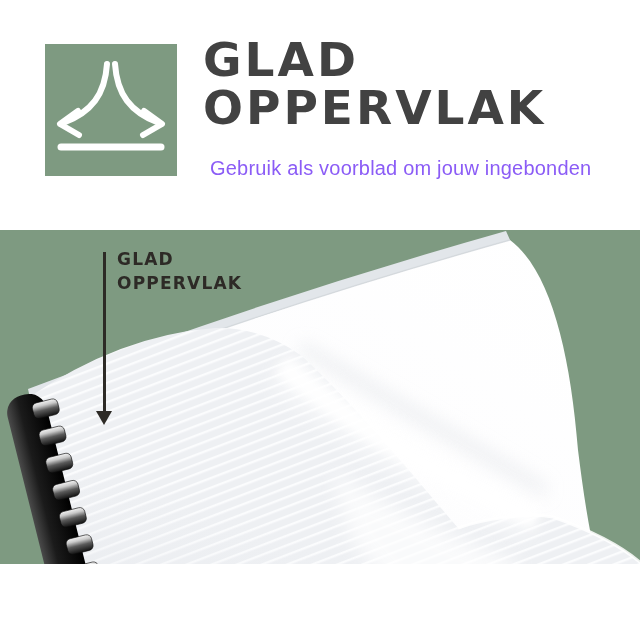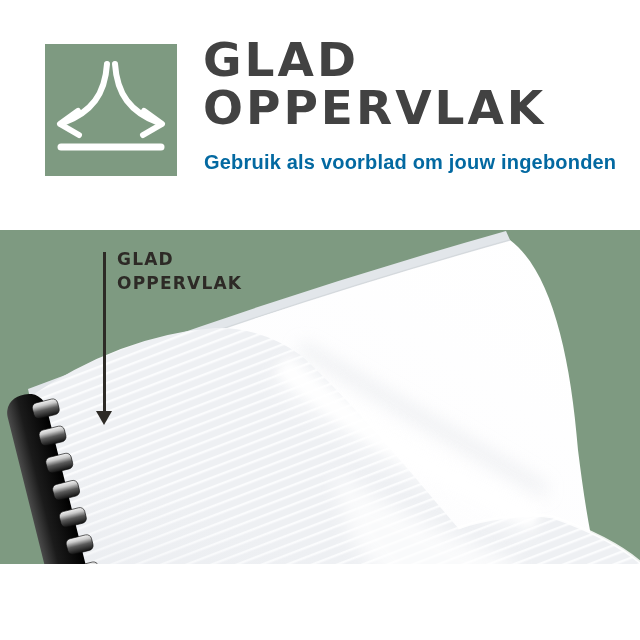--- a/index.html
+++ b/index.html
@@ -14,24 +14,24 @@
   }
   .icon-box svg{display:block;width:100%;height:100%;}
   .title{
     position:absolute;left:203px;top:36px;margin:0;
     font-family:"DejaVu Sans",sans-serif;font-weight:bold;
     font-size:47px;line-height:48px;letter-spacing:3px;
     color:#424242;white-space:nowrap;
   }
   .title span{display:block;}
   .subtitle{
-    position:absolute;left:204px;top:150px;margin:0;
-    font-family:"Liberation Sans",sans-serif;font-weight:bold;
+    position:absolute;left:204px;top:150px;margin:6px;
+    font-family:"Liberation Sans",sans-serif;font-weight:normal;
     font-size:20px;line-height:25px;letter-spacing:0.2px;
-    color:#0369a1;white-space:nowrap;
+    color:#8b5cf6;white-space:nowrap;
   }
   .subtitle span{display:block;}
   
   .photo{
     position:absolute;left:0;top:230px;width:640px;height:410px;
     background:#7E9A81;overflow:hidden;
   }
   .photo svg.product{position:absolute;left:0;top:0;width:640px;height:410px;}
   
   .ann-label{

